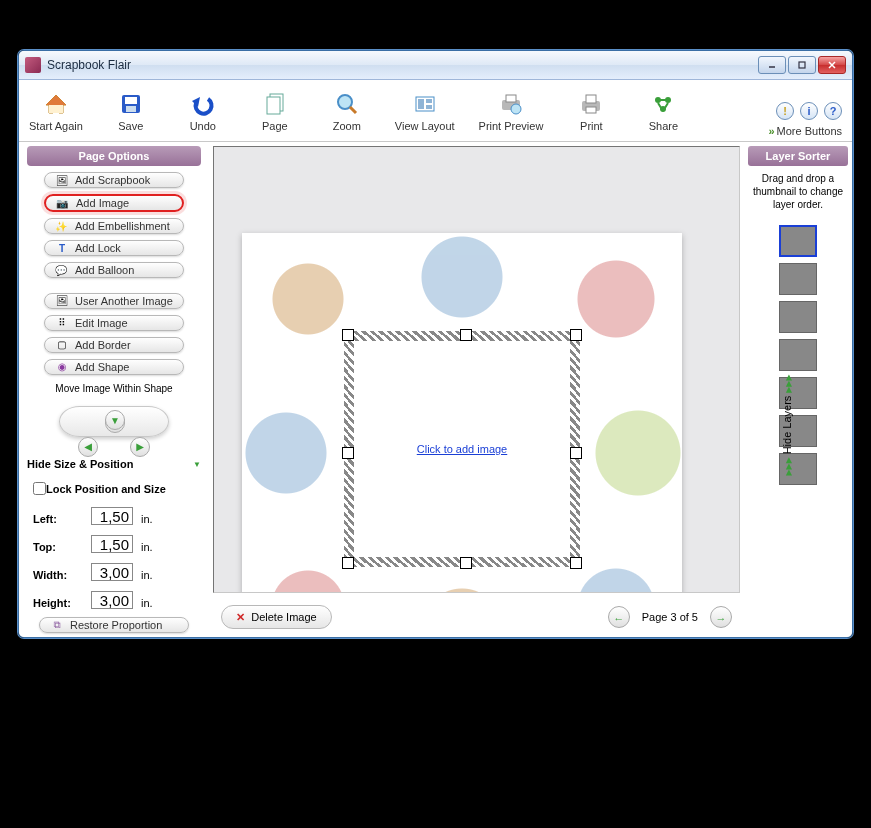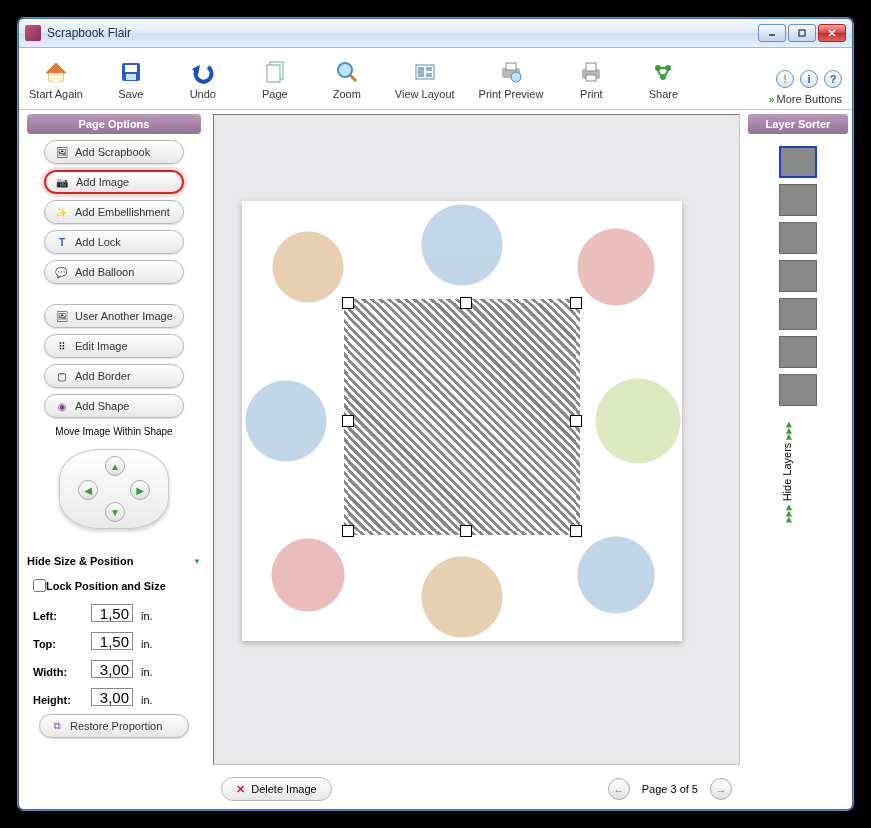--- a/index.html
+++ b/index.html
@@ -1,17 +1,17 @@
 <!DOCTYPE html>
 <html><head>
 <meta charset="utf-8">
 <style>
 * { box-sizing: border-box; margin: 0; padding: 0; font-family: Tahoma, Arial, sans-serif; font-size: 11px; }
 body { background: #000; padding: 18px; }
-.window { width: 835px; height: 792px; background: linear-gradient(#eaf0f8,#d9e4f2); border: 1px solid #3a6ea5; border-radius: 6px; box-shadow: 0 0 0 1px #5a8fc8, 0 4px 12px rgba(0,0,0,.5); overflow: hidden; display: flex; flex-direction: column; }
+.window { width: 835px; height: 588px; background: linear-gradient(#eaf0f8,#d9e4f2); border: 1px solid #3a6ea5; border-radius: 6px; box-shadow: 0 0 0 1px #5a8fc8, 0 4px 12px rgba(0,0,0,.5); overflow: hidden; display: flex; flex-direction: column; margin-top: 32px; }
 .titlebar { height: 29px; background: linear-gradient(#f6f9fd,#dfe9f6 49%,#cfdef0 50%,#e4eefc); display: flex; align-items: center; padding: 0 6px; border-bottom: 1px solid #9fb6d9; }
 .titlebar .icon { width: 16px; height: 16px; background: linear-gradient(135deg,#c45b7f,#8a2a52); border-radius: 2px; margin-right: 6px; }
 .titlebar .title { flex: 1; color: #1a2b40; font-size: 12px; }
 .win-buttons { display: flex; gap: 2px; }
 .win-btn { width: 28px; height: 18px; border-radius: 3px; border: 1px solid #6b8fb8; background: linear-gradient(#f1f6fd,#c4d5ec); display: flex; align-items: center; justify-content: center; cursor: pointer; }
 .win-btn.close { background: linear-gradient(#f5a3a3,#d54a4a 48%,#c72f2f 52%,#e36060); border-color: #a82828; }
 .win-btn svg { width: 10px; height: 10px; }
 .toolbar { height: 62px; background: #fff; border-bottom: 1px solid #c8c8c8; display: flex; align-items: center; padding: 4px 10px; gap: 24px; position: relative; }
 .tool { display: flex; flex-direction: column; align-items: center; gap: 2px; cursor: pointer; min-width: 48px; }
 .tool .ticon { width: 28px; height: 28px; display: flex; align-items: center; justify-content: center; }
@@ -280,20 +280,23 @@
         <span class="picon" style="color:#8a5a9f">⧉</span>
         <span class="plabel">Restore Proportion</span>
       </div>
     </div>
 
     <div class="canvas-zone">
       <div class="canvas-area">
         <div class="page">
           <div class="page-border"></div>
           <div class="img-frame">
+            <div class="img-inner">
+              <a>Click to add image</a>
+            </div>
             <div class="handle" style="top:-6px;left:-6px"></div>
             <div class="handle" style="top:-6px;left:112px"></div>
             <div class="handle" style="top:-6px;right:-6px"></div>
             <div class="handle" style="top:112px;left:-6px"></div>
             <div class="handle" style="top:112px;right:-6px"></div>
             <div class="handle" style="bottom:-6px;left:-6px"></div>
             <div class="handle" style="bottom:-6px;left:112px"></div>
             <div class="handle" style="bottom:-6px;right:-6px"></div>
           </div>
         </div>
@@ -305,20 +308,21 @@
         </div>
         <div class="spacer"></div>
         <div class="nav-btn">←</div>
         <span class="page-num">Page 3 of 5</span>
         <div class="nav-btn">→</div>
       </div>
     </div>
 
     <div class="layer-panel">
       <div class="layer-hdr">Layer Sorter</div>
+      <div class="layer-hint">Drag and drop a thumbnail to change layer order.</div>
       <div class="layer-list">
         <div class="hide-layers">
           <span class="green-caret">▶▶▶</span>
           <span>Hide Layers</span>
           <span class="green-caret">▶▶▶</span>
         </div>
         <div class="layer-thumb selected"></div>
         <div class="layer-thumb"></div>
         <div class="layer-thumb"></div>
         <div class="layer-thumb"></div>

